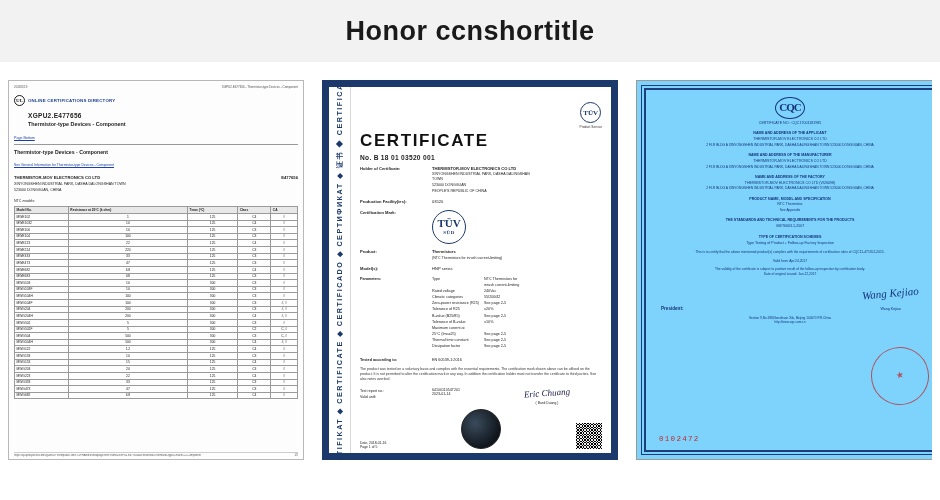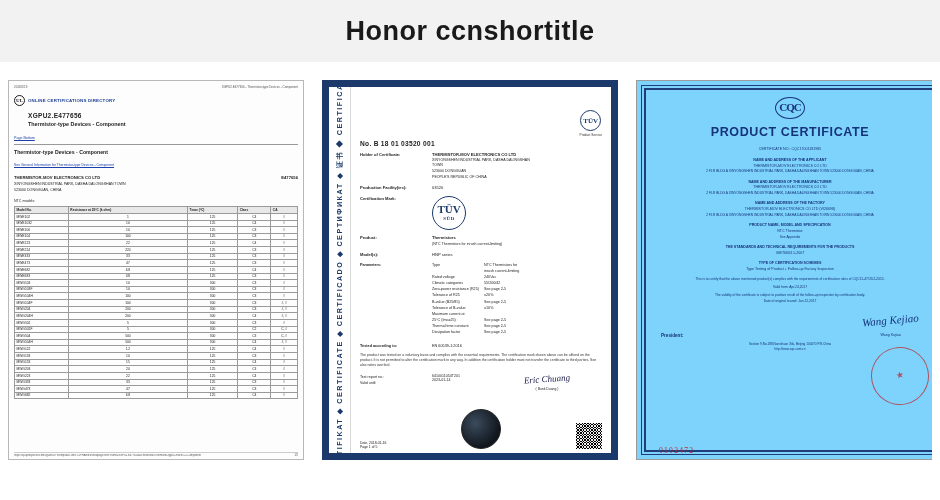--- a/index.html
+++ b/index.html
@@ -124,21 +124,21 @@
     position: relative;
   }
   .tuv-sidebar-text {
     transform: rotate(-90deg);
     white-space: nowrap;
     font-size: 7.2px;
     letter-spacing: 1.5px;
     color: #1b3a6b;
     font-weight: bold;
   }
-  .tuv-body { flex: 1; padding: 15px 9px 0 9px; position: relative; font-size: 4px; color: #222; margin-top: 8px; }
+  .tuv-body { flex: 1; padding: 15px 9px 0 9px; position: relative; font-size: 4px; color: #222; }
   .tuv-toprow { display: flex; justify-content: flex-end; align-items: flex-start; }
   .tuv-logo-box { text-align: center; }
   .tuv-logo-circle {
     width: 21px; height: 21px; border-radius: 50%;
     background: #ffffff; border: 1.6px solid #1b3a6b;
     display: flex; align-items: center; justify-content: center;
     font-size: 7px; font-weight: bold; color: #1b3a6b; margin: 0 auto;
     font-family: "Liberation Serif", serif;
   }
   .tuv-logo-label { font-size: 3.2px; color: #333; margin-top: 1.5px; }
@@ -246,23 +246,23 @@
     position: absolute; right: 14px; bottom: 54px;
     width: 58px; height: 58px; border-radius: 50%;
     border: 1.6px solid #c1282d; color: #c1282d;
     opacity: 0.75;
     display: flex; align-items: center; justify-content: center;
     font-size: 4px; text-align: center; line-height: 1.3;
     transform: rotate(-12deg);
   }
   .cqc-stamp-star { font-size: 9px; }
   .cqc-serial {
-    position: absolute; left: 22px; bottom: 4px;
+    position: absolute; left: 22px; bottom: 16px;
     color: #c1282d; font-size: 7.5px; letter-spacing: 1.3px;
-    font-family: Liberation Serif, serif;
+    font-family: Liberation Mono, monospace;
   }
 </style>
 </head>
 <body>
 
 <div class="page-title-bar">
   <div class="page-title">Honor ccnshortitle</div>
 </div>
 
 <div class="cert-row">
@@ -511,20 +511,21 @@
       <div class="tuv-sidebar">
         <div class="tuv-sidebar-text">RTIFIKAT ◆ CERTIFICATE ◆ CERTIFICADO ◆ CEPTИФИКАТ ◆ 证书 ◆ CERTIFICAT</div>
       </div>
       <div class="tuv-body">
         <div class="tuv-toprow">
           <div class="tuv-logo-box">
             <div class="tuv-logo-circle">TÜV</div>
             <div class="tuv-logo-label">Product Service</div>
           </div>
         </div>
+        <div class="tuv-title">CERTIFICATE</div>
         <div class="tuv-no">
           <span>No.</span>
           <span>B 18 01 03520 001</span>
         </div>
         <div class="tuv-kv">
           <div class="tuv-k">Holder of Certificate:</div>
           <div class="tuv-v">
             <b>THERMISTOR-MOV ELECTRONICS CO LTD</b>
             <div style="white-space:pre-line;font-size:3.6px;">XINYONGSHEN INDUSTRIAL PARK, DASHA DALINGSHAN
 TOWN
@@ -619,21 +620,20 @@
         </div>
       </div>
     </div>
   </div>
 
   <div class="cert-card">
     <div class="cqc-doc">
       <div class="cqc-frame"></div>
       <div class="cqc-inner">
         <div class="cqc-logo">CQC</div>
-        <div class="cqc-title">PRODUCT CERTIFICATE</div>
         <div class="cqc-line">
           <span>CERTIFICATE NO.:</span>
           <span>CQC17001181985</span>
         </div>
         <div class="cqc-head">NAME AND ADDRESS OF THE APPLICANT</div>
         <div>THERMISTOR-MOV ELECTRONICS CO LTD</div>
         <div class="cqc-small">2 FLR BLDG A XINYONGSHEN INDUSTRIAL PARK, DASHA DALINGSHAN TOWN 523000 DONGGUAN, CHINA</div>
         <div class="cqc-head">NAME AND ADDRESS OF THE MANUFACTURER</div>
         <div>THERMISTOR-MOV ELECTRONICS CO LTD</div>
         <div class="cqc-small">2 FLR BLDG A XINYONGSHEN INDUSTRIAL PARK, DASHA DALINGSHAN TOWN 523000 DONGGUAN, CHINA</div>

